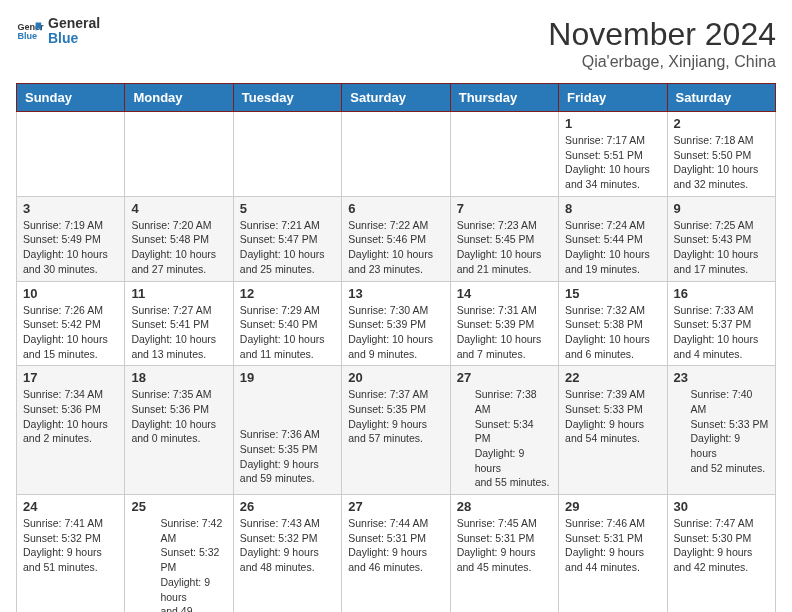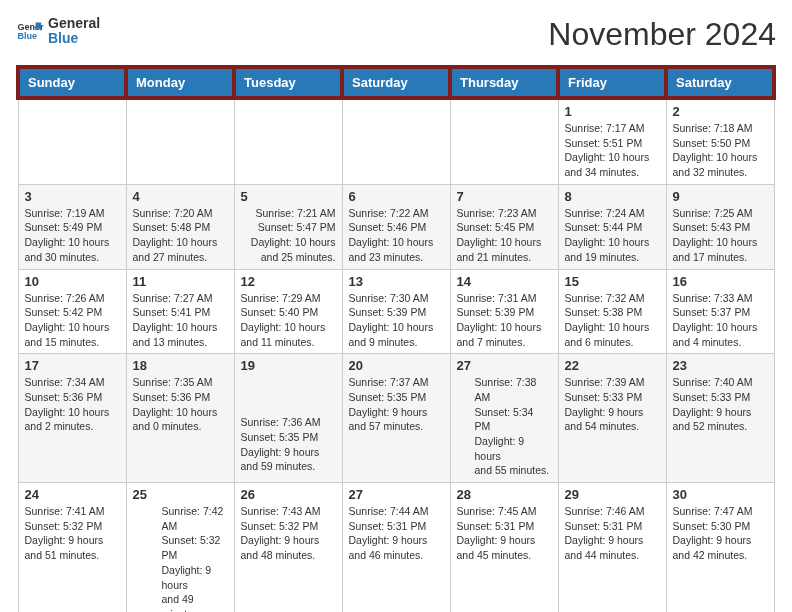--- a/index.html
+++ b/index.html
@@ -42,21 +42,21 @@
       border-collapse: collapse;
       border: 1px solid #ccc;
     }
     .calendar th {
       background-color: #2979b8;
       color: #fff;
       font-size: 13px;
       font-weight: bold;
       padding: 6px 8px;
       text-align: left;
-      border: 4px solid #7f1d1d;
+      border: 1px solid #7f1d1d;
     }
     .calendar td {
       vertical-align: top;
       padding: 4px 6px;
       border: 1px solid #ccc;
       width: 108px;
       min-height: 80px;
       font-size: 11px;
       color: #333;
       background: #fff;
@@ -88,20 +88,21 @@
       <text x="2" y="32" font-size="13" font-weight="bold" fill="#2979b8">Blue</text>
       <polygon points="28,8 36,8 36,20 32,16 28,20" fill="#2979b8"></polygon>
     </svg>
     <div style="display:flex;flex-direction:column;line-height:1.1;">
       <span style="font-size:14px;font-weight:bold;color:#333;">General</span>
       <span style="font-size:14px;font-weight:bold;color:#2979b8;">Blue</span>
     </div>
   </div>
   <div class="title-area">
     <div class="month-title">November 2024</div>
+    <div class="location-title">Qia'erbage, Xinjiang, China</div>
   </div>
 </div>
 
 <table class="calendar">
   <thead>
     <tr>
     <th>Sunday</th>
         <th>Monday</th>
         <th>Tuesday</th>
         <th>Saturday</th>
@@ -142,21 +143,21 @@
         </td>
         <td>
           <div class="day-num">4</div>
           <div class="day-info" style="white-space: pre-line;">Sunrise: 7:20 AM
 Sunset: 5:48 PM
 Daylight: 10 hours
 and 27 minutes.</div>
         </td>
         <td>
           <div class="day-num">5</div>
-          <div class="day-info" style="white-space: pre-line; text-align: right;">Sunrise: 7:21 AM
+          <div class="day-info" style="white-space: pre-line;">Sunrise: 7:21 AM
 Sunset: 5:47 PM
 Daylight: 10 hours
 and 25 minutes.</div>
         </td>
         <td>
           <div class="day-num">6</div>
           <div class="day-info" style="white-space: pre-line;">Sunrise: 7:22 AM
 Sunset: 5:46 PM
 Daylight: 10 hours
 and 23 minutes.</div>
@@ -272,21 +273,21 @@
         </td>
         <td>
           <div class="day-num">22</div>
           <div class="day-info" style="white-space: pre-line;">Sunrise: 7:39 AM
 Sunset: 5:33 PM
 Daylight: 9 hours
 and 54 minutes.</div>
         </td>
         <td>
           <div class="day-num">23</div>
-          <div class="day-info" style="white-space: pre-line;">Sunrise: 7:40 AM
+          <div class="day-info" style="white-space: pre-line; margin-left: 17px;">Sunrise: 7:40 AM
 Sunset: 5:33 PM
 Daylight: 9 hours
 and 52 minutes.</div>
         </td>
       </tr>
       <tr>
         <td>
           <div class="day-num">24</div>
           <div class="day-info" style="white-space: pre-line;">Sunrise: 7:41 AM
 Sunset: 5:32 PM

